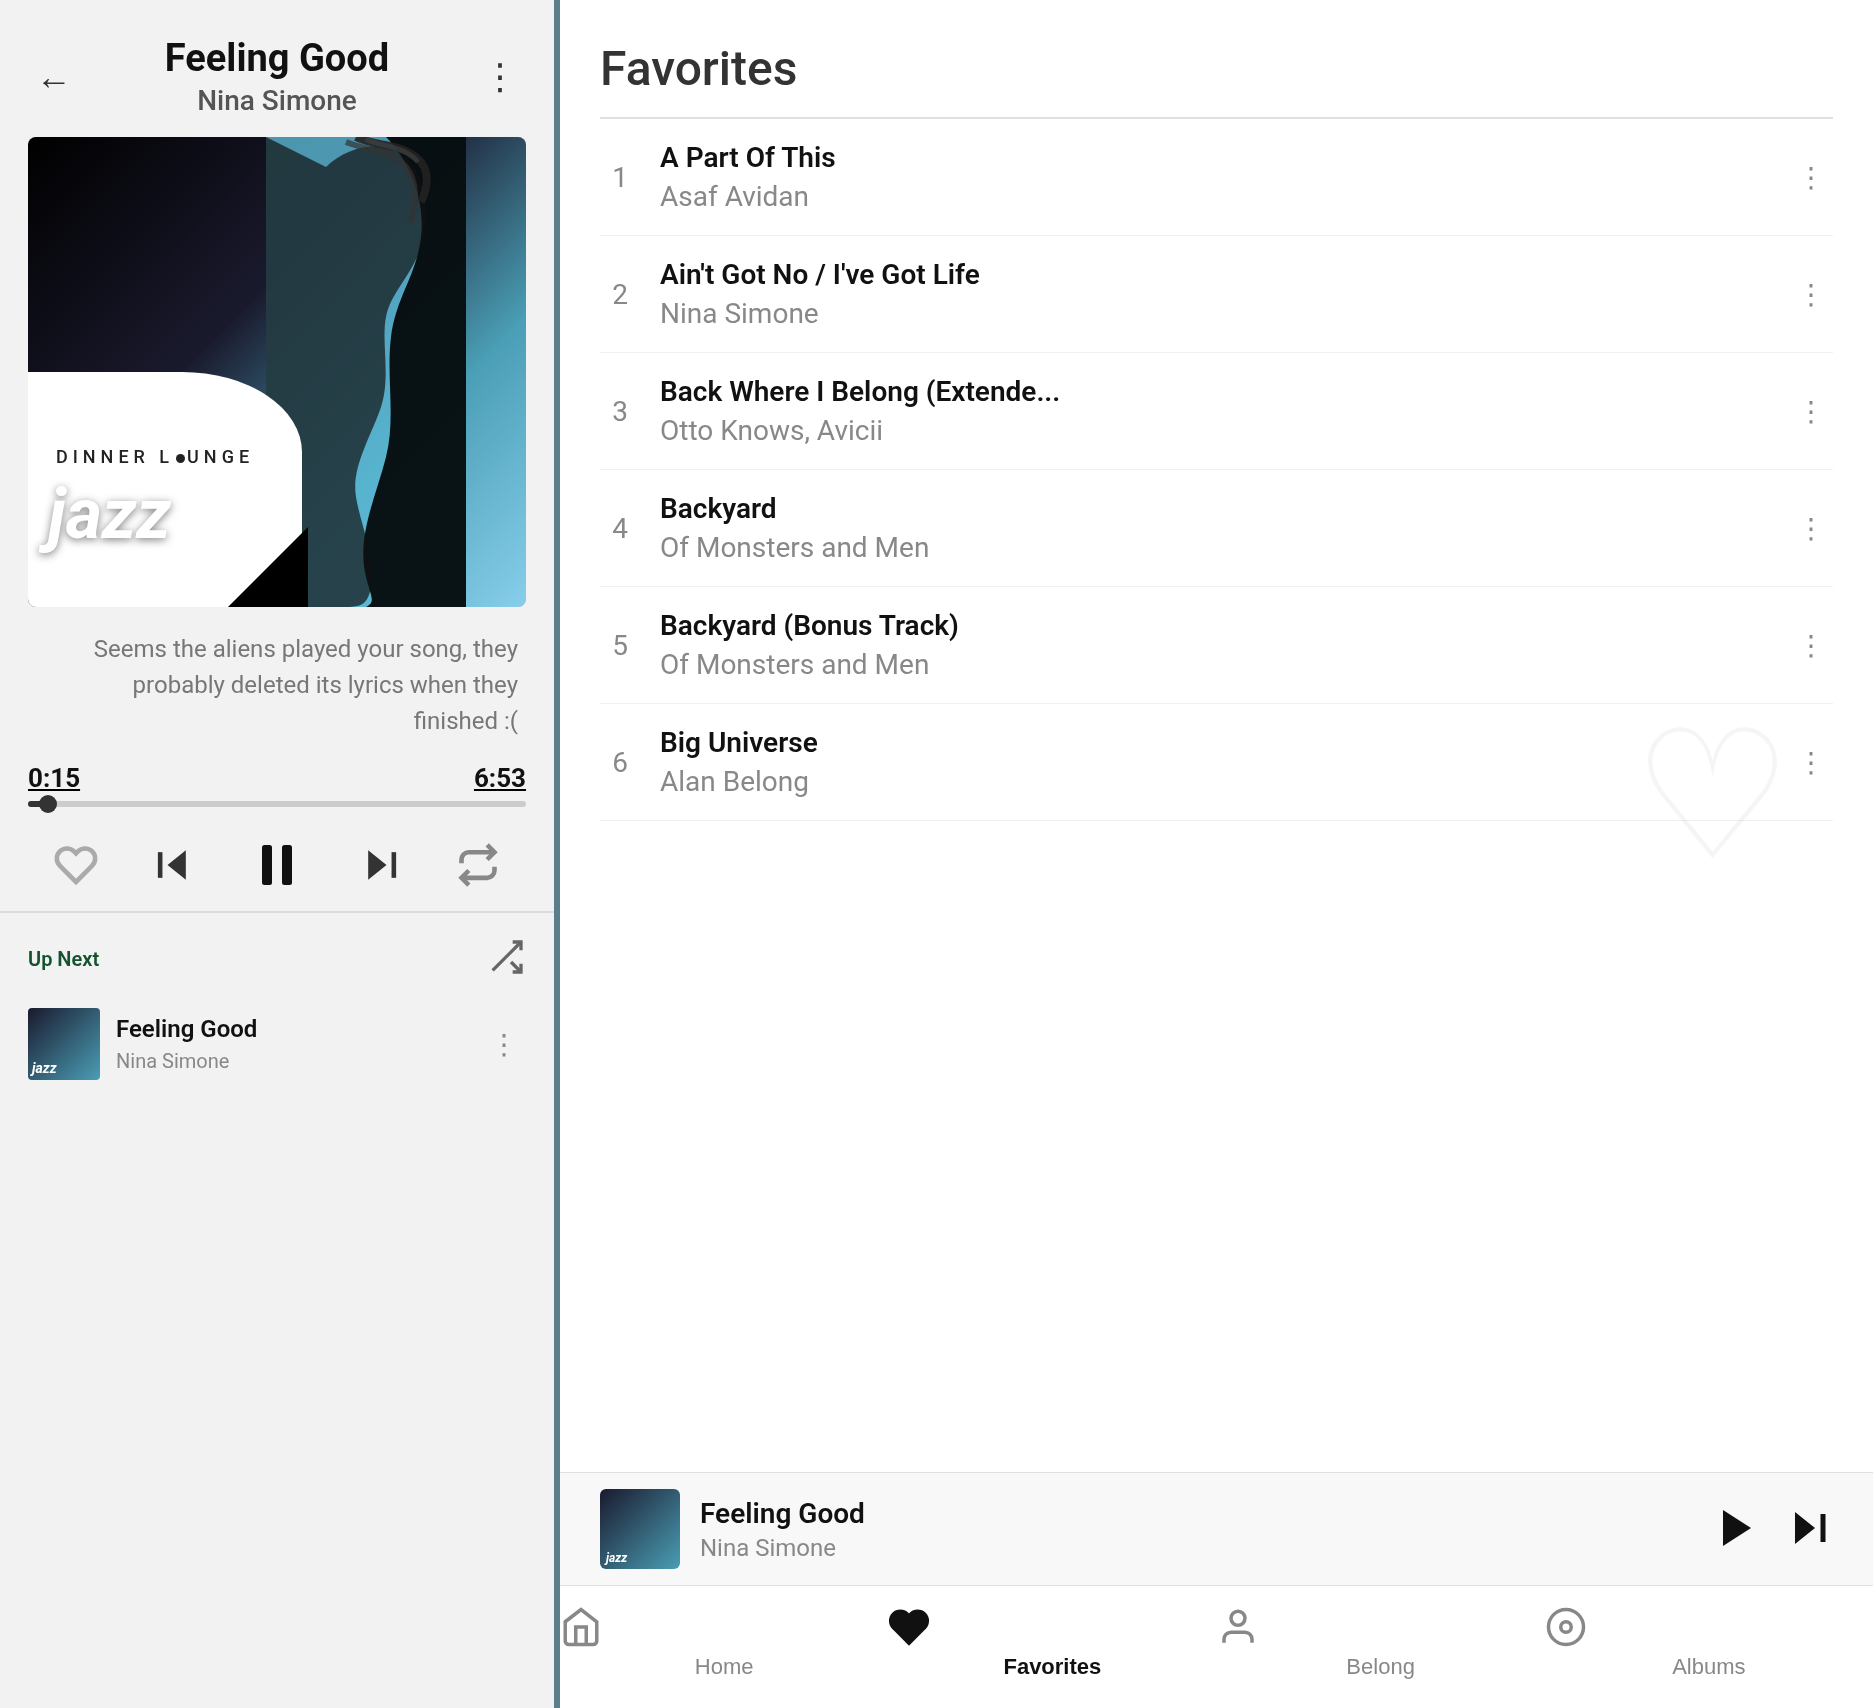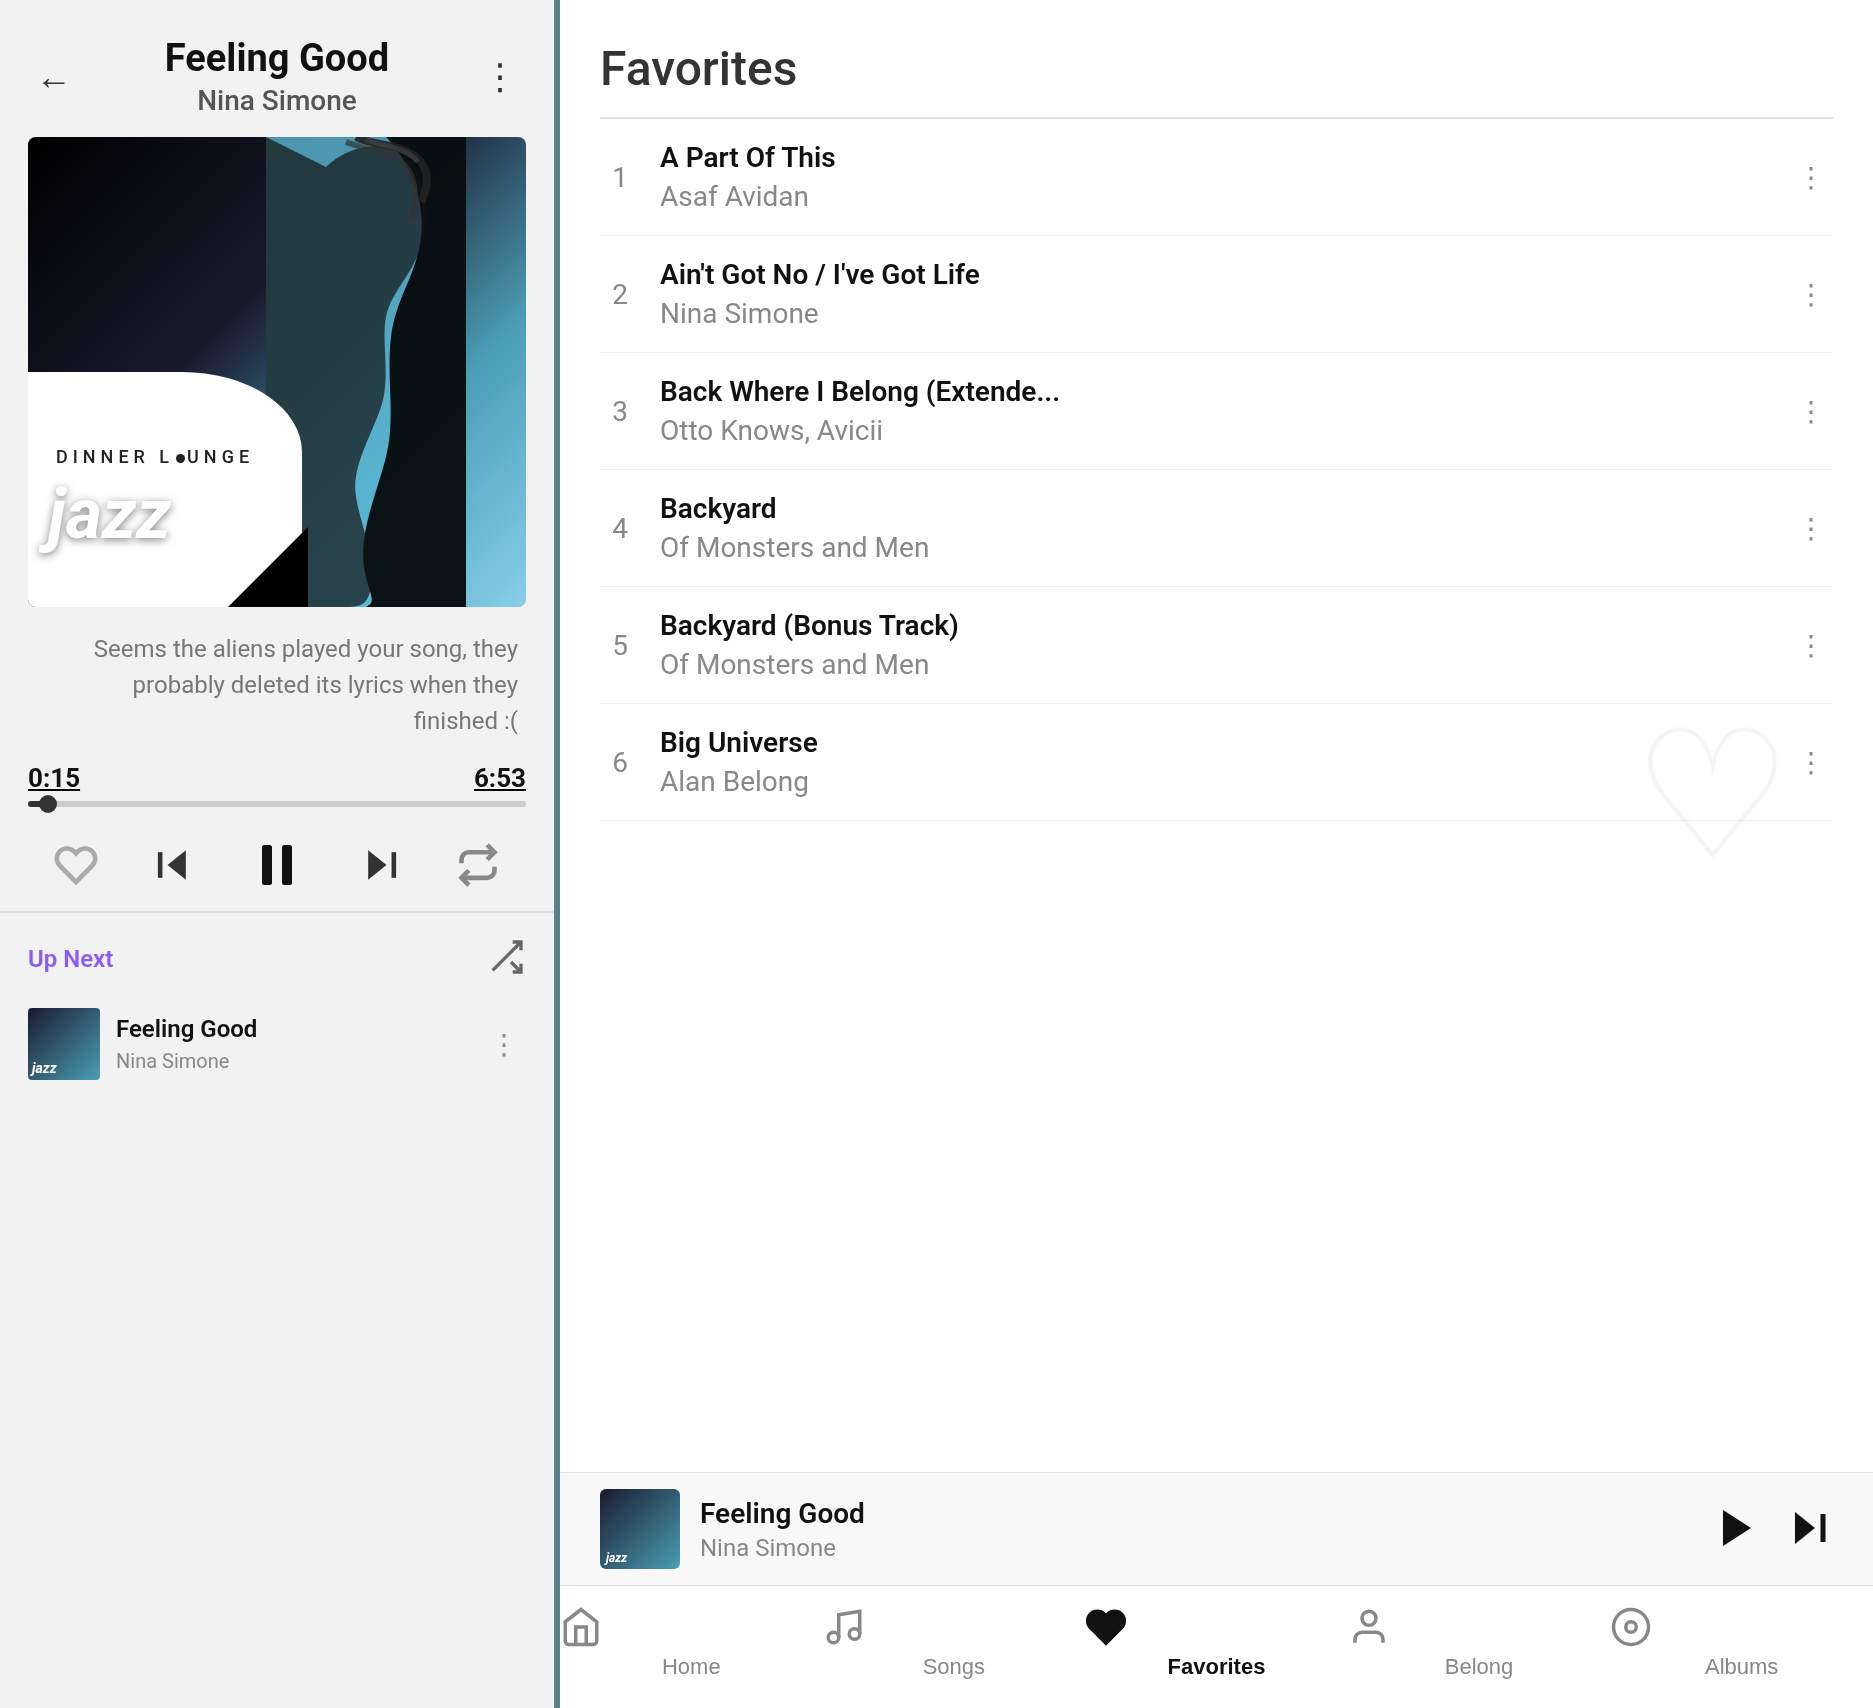--- a/index.html
+++ b/index.html
@@ -167,23 +167,23 @@
     }
 
     .up-next-header {
       display: flex;
       align-items: center;
       justify-content: space-between;
       padding: 24px 28px 16px;
     }
 
     .up-next-title {
-      font-size: 24px;
+      font-size: 20px;
       font-weight: 600;
-      color: #8b5cf6;
+      color: #14532d;
     }
 
     .shuffle-btn {
       background: none;
       border: none;
       cursor: pointer;
       color: #666;
     }
 
     .up-next-item {
@@ -605,28 +605,20 @@
 
   <div class="bottom-nav">
     <button class="nav-item">
       <svg width="42" height="42" viewBox="0 0 24 24" fill="none" stroke="#888" stroke-width="2" class="nav-icon">
         <path d="M3 9l9-7 9 7v11a2 2 0 0 1-2 2H5a2 2 0 0 1-2-2z"></path>
         <polyline points="9 22 9 12 15 12 15 22"></polyline>
       </svg>
       <span class="nav-label">Home</span>
     </button>
     <button class="nav-item">
-      <svg width="42" height="42" viewBox="0 0 24 24" fill="none" stroke="#888" stroke-width="2" class="nav-icon">
-        <path d="M9 18V5l12-2v13"></path>
-        <circle cx="6" cy="18" r="3"></circle>
-        <circle cx="18" cy="16" r="3"></circle>
-      </svg>
-      <span class="nav-label">Songs</span>
-    </button>
-    <button class="nav-item">
       <svg width="42" height="42" viewBox="0 0 24 24" fill="#111" stroke="#111" stroke-width="2" class="nav-icon active">
         <path d="M20.84 4.61a5.5 5.5 0 0 0-7.78 0L12 5.67l-1.06-1.06a5.5 5.5 0 0 0-7.78 7.78l1.06 1.06L12 21.23l7.78-7.78 1.06-1.06a5.5 5.5 0 0 0 0-7.78z"></path>
       </svg>
       <span class="nav-label active">Favorites</span>
     </button>
     <button class="nav-item">
       <svg width="42" height="42" viewBox="0 0 24 24" fill="none" stroke="#888" stroke-width="2" class="nav-icon">
         <path d="M20 21v-2a4 4 0 0 0-4-4H8a4 4 0 0 0-4 4v2"></path>
         <circle cx="12" cy="7" r="4"></circle>
       </svg>

